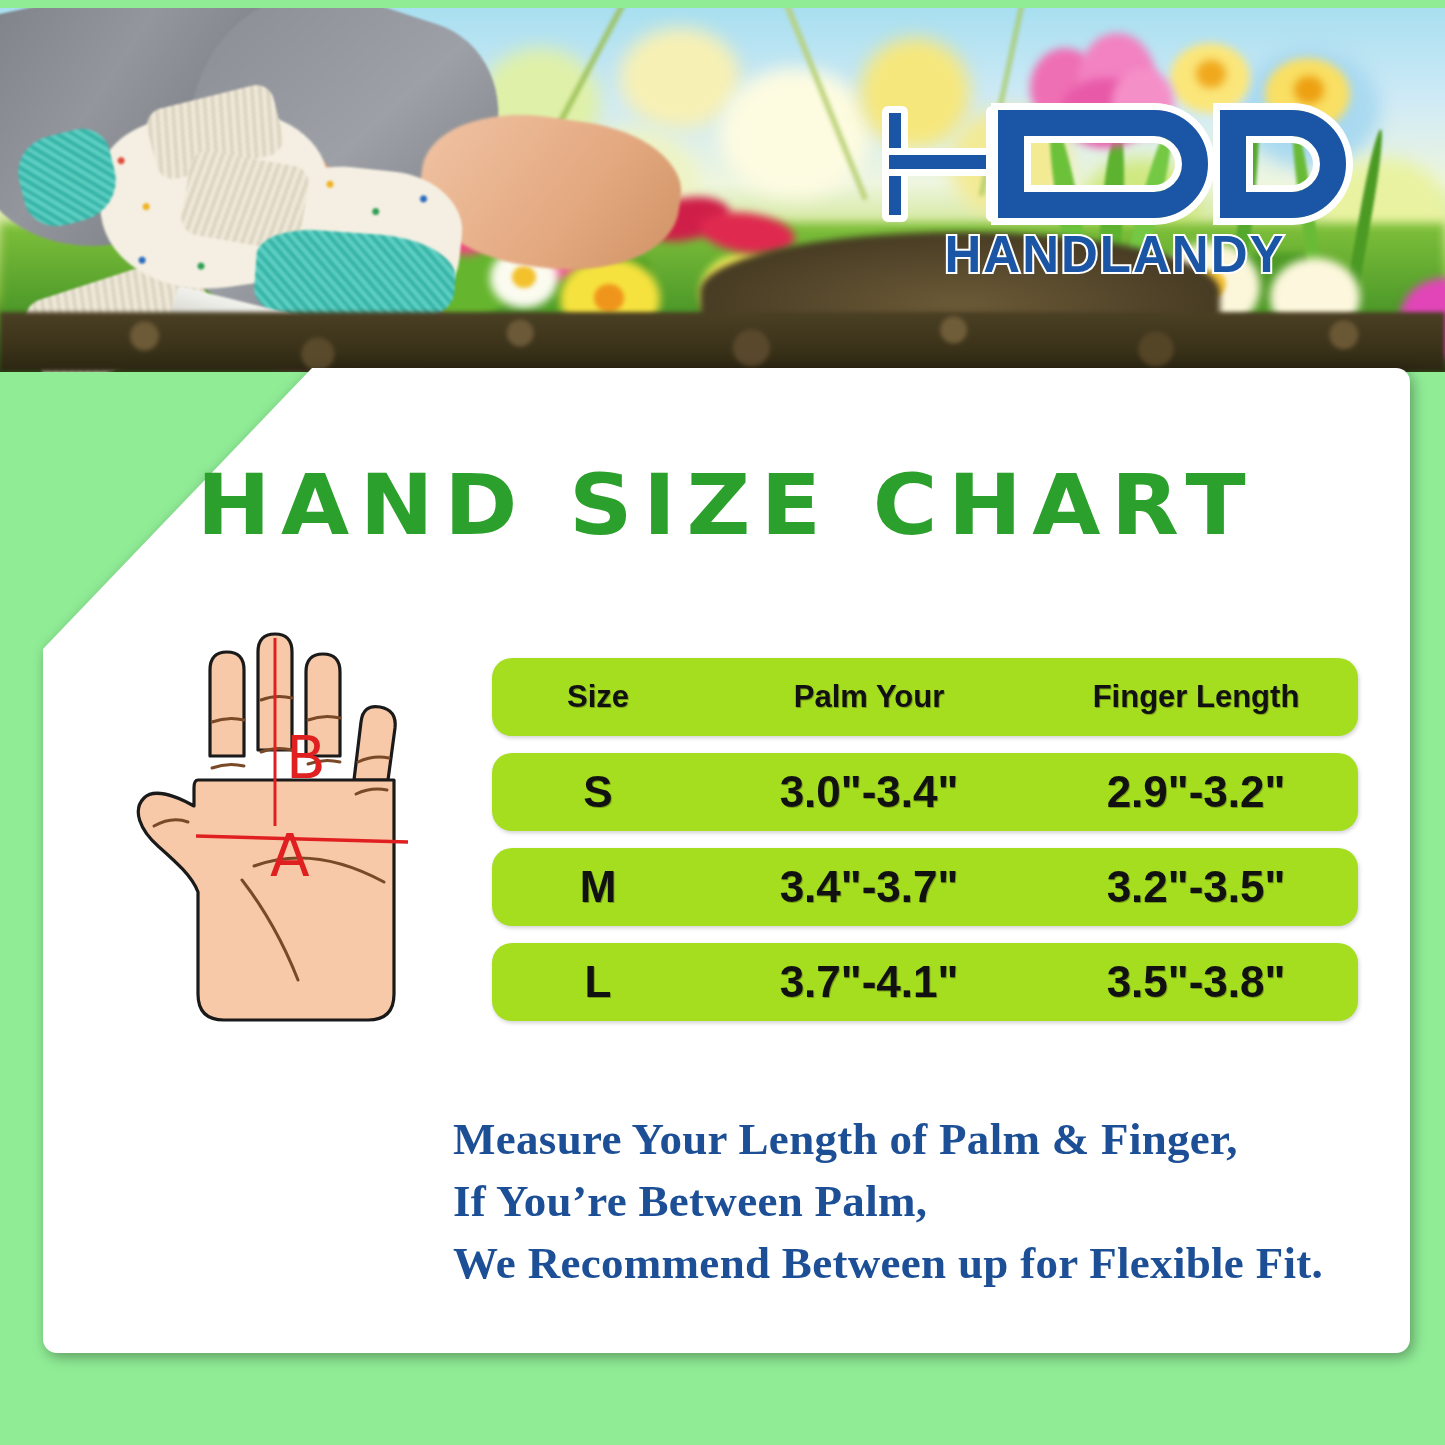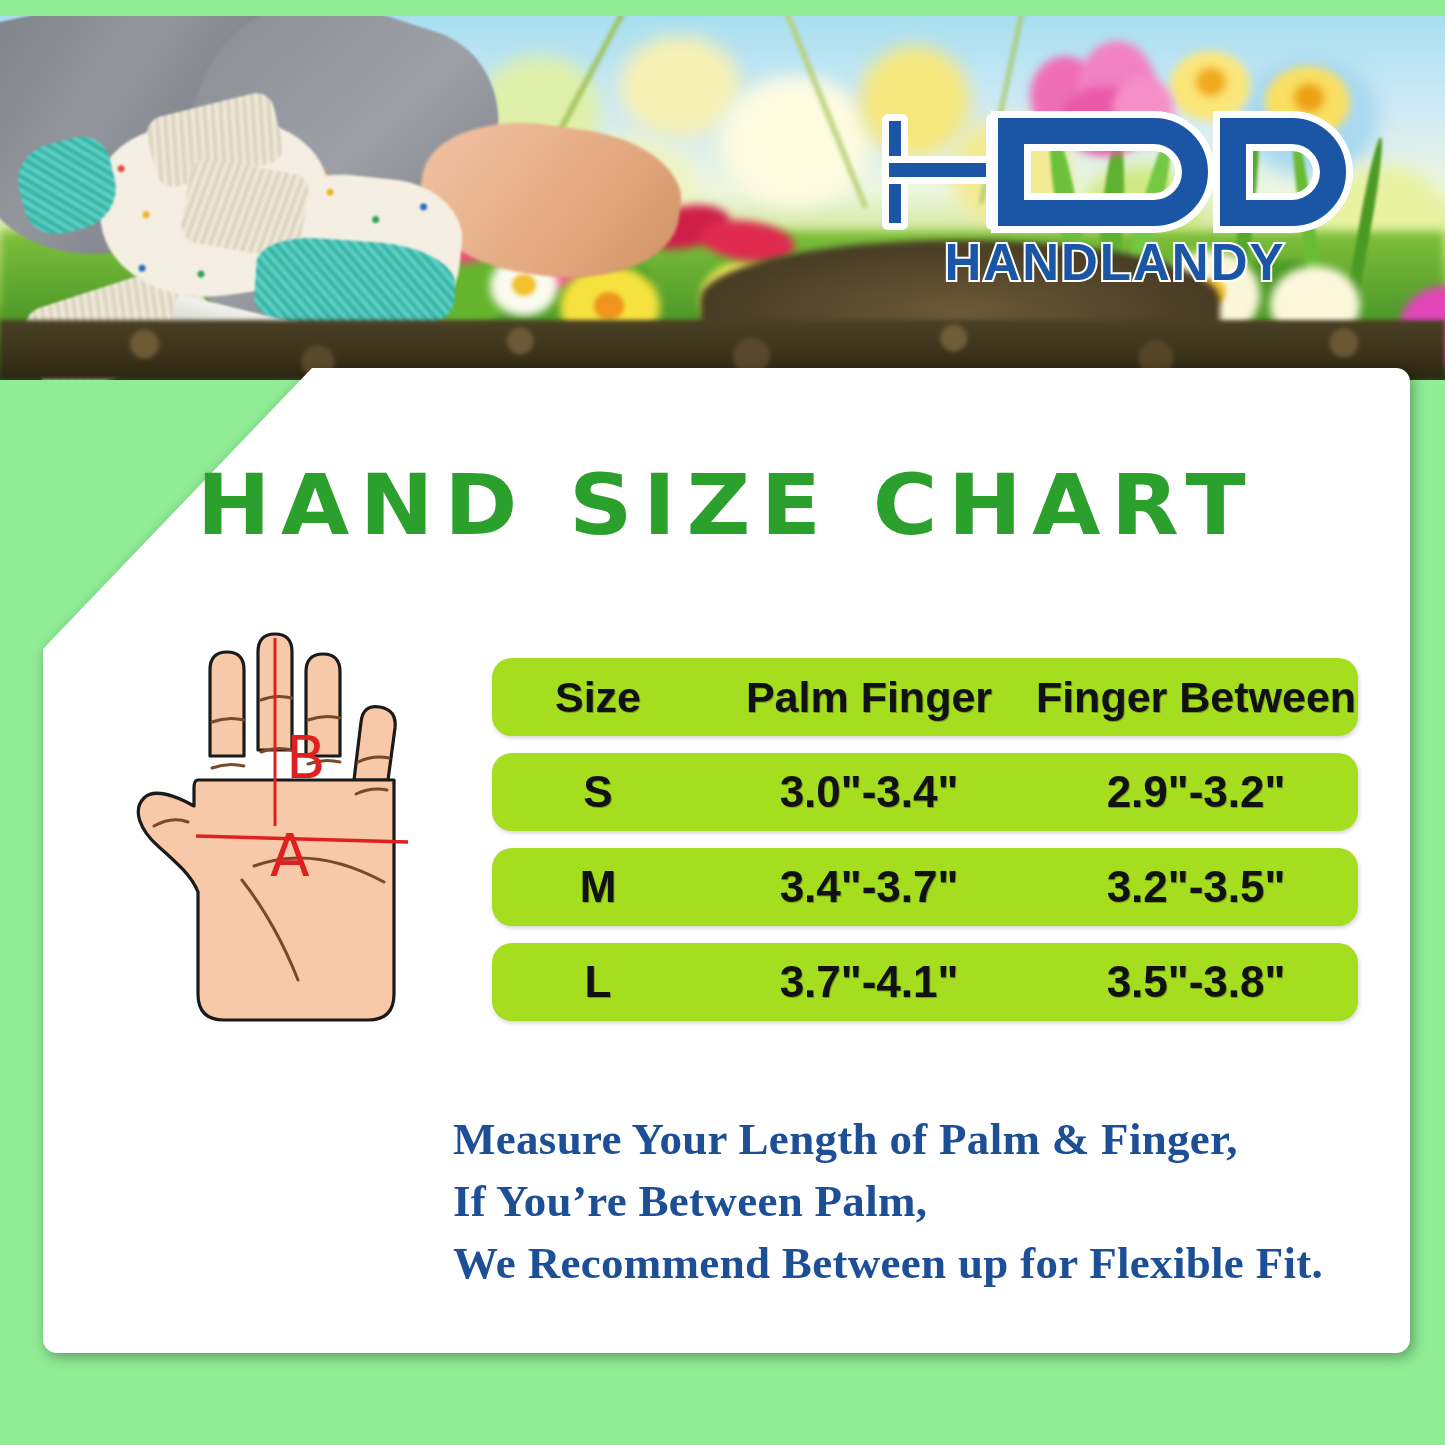--- a/index.html
+++ b/index.html
@@ -7,21 +7,21 @@
 
   #page{
     position:relative;
     width:1445px;height:1445px;
     overflow:hidden;
     background:#90ed96;
   }
 
   
   #banner{
-    position:absolute;left:0;top:16px;width:1445px;height:364px;
+    position:absolute;left:0;top:8px;width:1445px;height:364px;
     overflow:hidden;
     background:
       linear-gradient(to bottom, rgba(0,0,0,0) 78%, rgba(40,60,20,.55) 92%, rgba(30,45,15,.85) 100%),
       linear-gradient(to bottom,#a8dff0 0%,#cfeaf6 25%,#eef6e0 48%,#cfe58f 62%,#8fc23d 80%,#4a6b1f 94%,#2d3d12 100%);
   }
   .blur{position:absolute;border-radius:50%;filter:blur(9px);}
   .blur2{position:absolute;border-radius:50%;filter:blur(4px);}
   .sharp{position:absolute;border-radius:50%;}
   .leaf{position:absolute;border-radius:60% 10% 60% 10%;filter:blur(3px);}
   .blade{position:absolute;border-radius:50% 50% 2px 2px;filter:blur(1.5px);}
@@ -151,21 +151,21 @@
   .row .c{
     text-align:center;color:#111;
     font-family:"Liberation Sans", sans-serif;
     font-weight:bold;
     text-shadow:1px 1px 0 rgba(0,0,0,.28);
     white-space:nowrap;
   }
   .c0{width:212px;font-size:44px;}
   .c1{width:330px;font-size:44px;}
   .c2{width:324px;font-size:44px;}
-  .head .c0,.head .c1,.head .c2{font-size:43px;}
+  .head .c0,.head .c1,.head .c2{font-size:31px;}
 
   
   #note{
     position:absolute;left:410px;top:740px;width:930px;
     color:#1d4f96;
     font-family:"Liberation Serif", serif;
     font-weight:bold;font-size:45px;line-height:62px;
     letter-spacing:.3px;
   }
   #note div{white-space:nowrap;}
@@ -330,22 +330,22 @@
         <line x1="78" y1="206" x2="290" y2="212" stroke="#e02020" stroke-width="3.4"></line>
         <text x="168" y="148" fill="#e02020" font-family="DejaVu Sans, sans-serif" font-size="58">B</text>
         <text x="152" y="246" fill="#e02020" font-family="DejaVu Sans, sans-serif" font-size="58">A</text>
       </svg>
     </div>
 
     <div id="table">
 
       <div class="row head">
         <div class="c c0">Size</div>
-        <div class="c c1">Palm Finger</div>
-        <div class="c c2">Finger Between</div>
+        <div class="c c1">Palm Your</div>
+        <div class="c c2">Finger Length</div>
       </div>
 
       <div class="row">
         <div class="c c0">S</div>
         <div class="c c1">3.0"-3.4"</div>
         <div class="c c2">2.9"-3.2"</div>
       </div>
 
       <div class="row">
         <div class="c c0">M</div>

